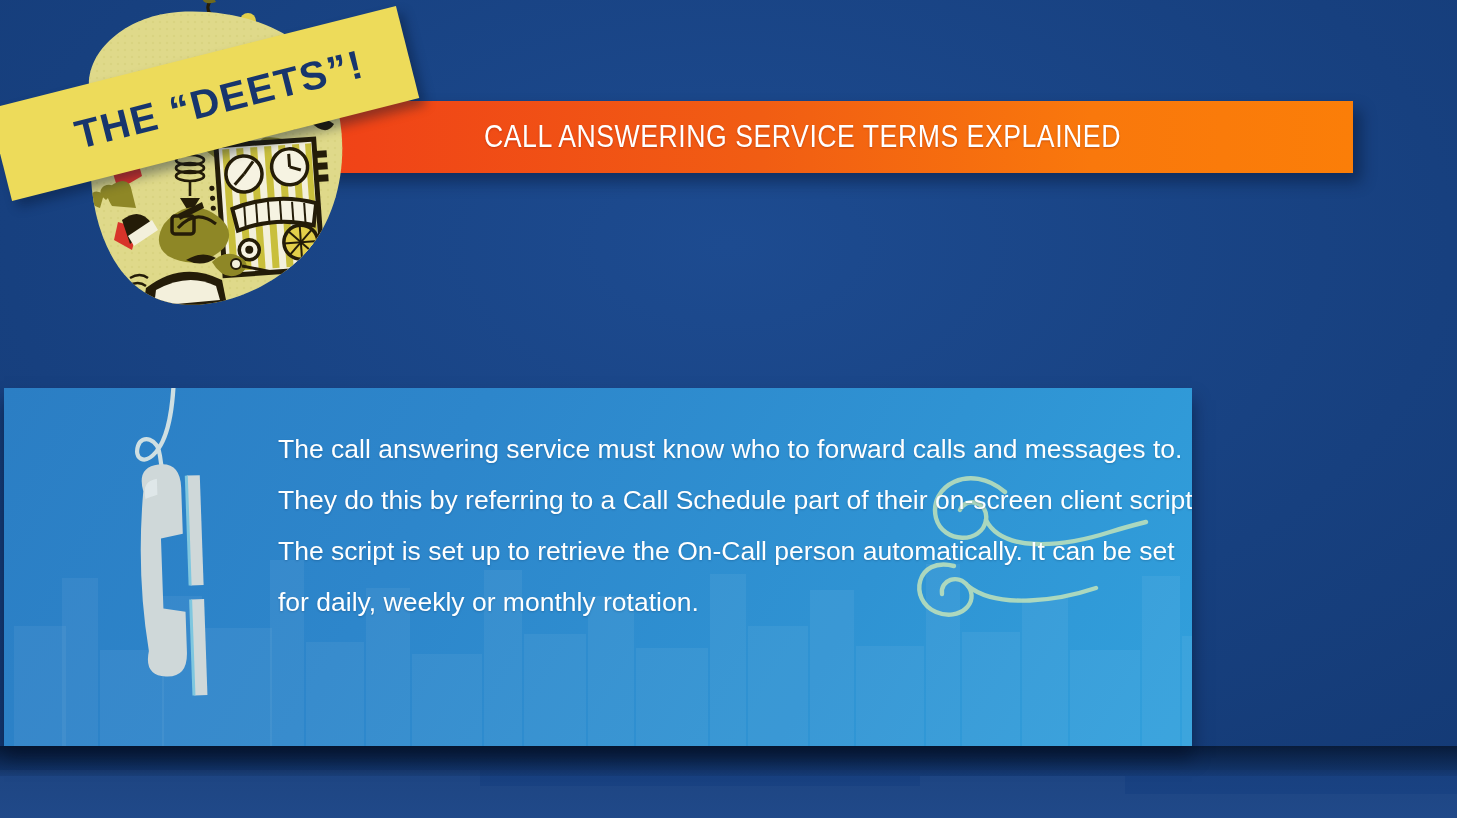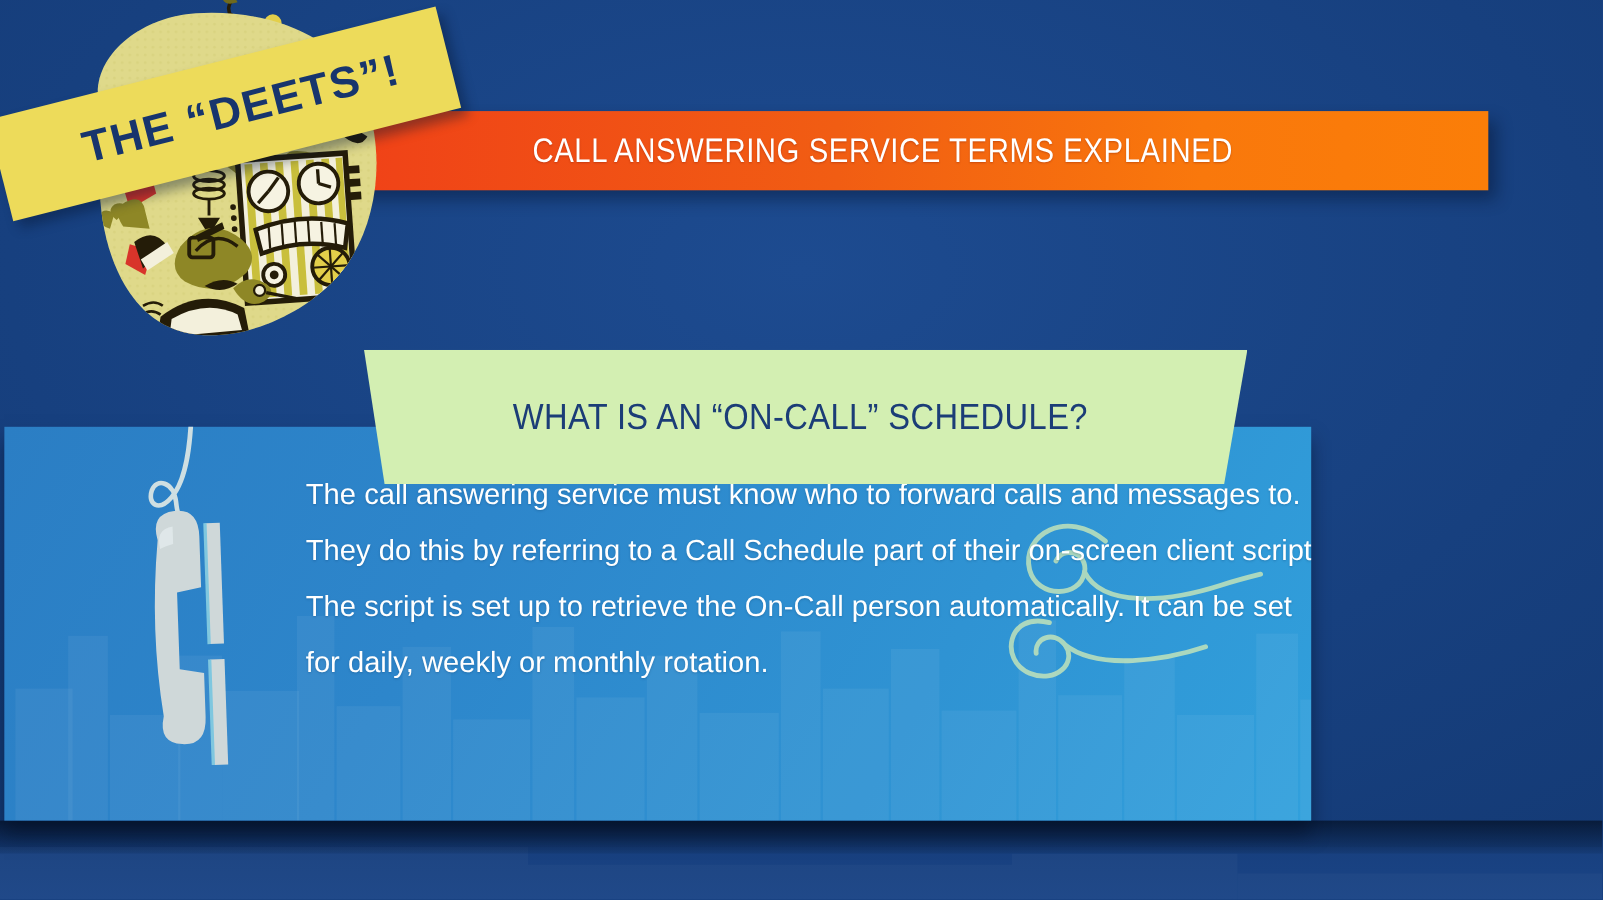--- a/index.html
+++ b/index.html
@@ -389,23 +389,20 @@
                    C50 182 70 162 58 146
                    C48 133 30 140 32 154"></path>
           <path d="M58 146 C88 170 150 160 186 148"></path>
         </g>
       </svg>
     </div>
 
     <div id="panel-text">The call answering service must know who to forward calls and messages to. They do this by referring to a Call Schedule part of their on-screen client script. The script is set up to retrieve the On-Call person automatically. It can be set for daily, weekly or monthly rotation.</div>
   </div>
 
-  <div id="green-banner">
-    <span class="gtxt">WHAT IS AN “ON-CALL” SCHEDULE?</span>
-  </div>
 
   <div id="bottom-shadow"></div>
   <div id="bottom-area">
     <div class="bblock" style="left:0px;    width:480px; height:48px;"></div>
     <div class="bblock" style="left:480px;  width:440px; height:32px;"></div>
     <div class="bblock" style="left:920px;  width:205px; height:42px;"></div>
     <div class="bblock" style="left:1125px; width:332px; height:24px;"></div>
   </div>
 
 </div>

